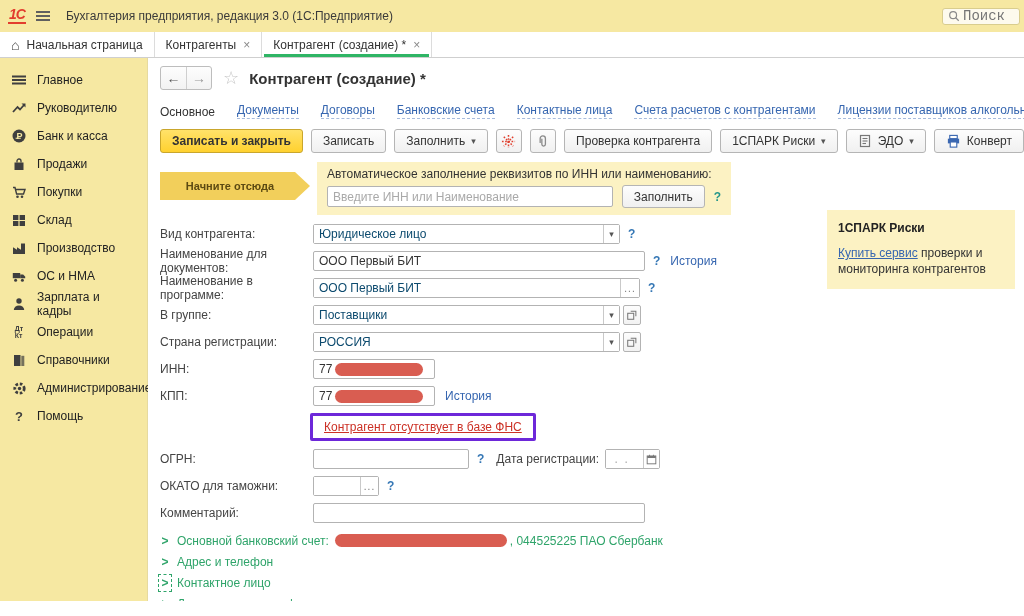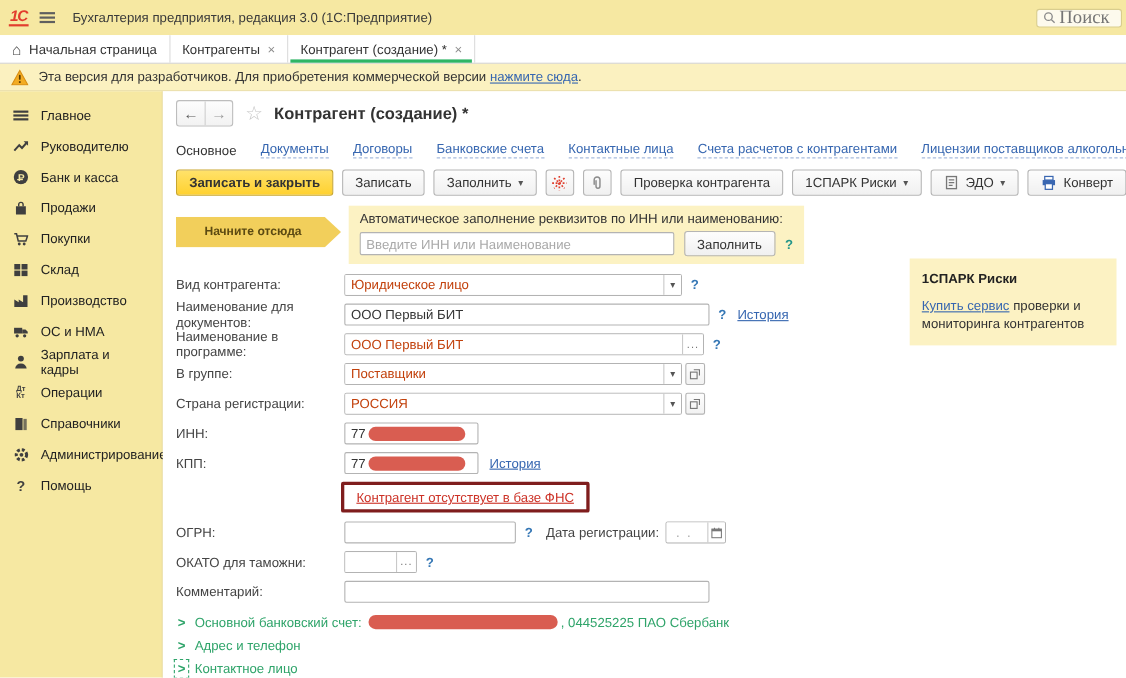--- a/index.html
+++ b/index.html
@@ -7,21 +7,21 @@
   body { font-family:"Liberation Sans","DejaVu Sans",sans-serif; font-size:12px; color:#333; background:#fff; overflow:hidden; }
   .app { position:relative; width:1024px; height:616px; background:#fff; }
 
   
   .titlebar { height:32px; background:#f6e8a2; display:flex; align-items:center; padding:0 8px; gap:10px; }
   .logo { color:#e23d2e; font-weight:bold; font-style:italic; font-size:14px; line-height:13px; border-bottom:2px solid #e23d2e; letter-spacing:-1px; padding:0 1px 1px 1px; }
   .burger { display:flex; flex-direction:column; gap:2px; width:14px; cursor:pointer; }
   .burger i { height:2px; background:#5f5f5f; display:block; }
   .win-title { color:#3a3a3a; margin-left:6px; }
   .search { margin-left:auto; display:flex; align-items:center; gap:3px; background:#fdfaed; border:1px solid #d9cd8e; border-radius:3px; height:17px; padding:0 5px; width:78px; margin-right:-4px; }
-  .search input { border:0; background:transparent; width:48px; font-size:17px; color:#888; outline:none; font-family:Liberation Serif, serif; }
+  .search input { border:0; background:transparent; width:48px; font-size:14px; color:#888; outline:none; font-family:Liberation Mono, monospace; }
 
   
   .tabbar { height:26px; background:#fff; border-bottom:1px solid #cfcfcf; display:flex; align-items:stretch; }
   .tab { display:flex; align-items:center; gap:7px; padding:0 11px; border-right:1px solid #dcdcdc; position:relative; color:#333; cursor:pointer; }
   .tab .x { color:#8a8a8a; font-size:12px; line-height:10px; }
   .tab.active::after { content:""; position:absolute; left:2px; right:2px; bottom:0; height:3px; background:#2fb565; }
   .homeglyph { font-size:14px; color:#3f3f3f; line-height:12px; }
 
   
   .warnbar { height:25px; background:#fbf1c0; border-bottom:1px solid #e8ddab; display:flex; align-items:center; gap:9px; padding:0 10px; }
@@ -65,32 +65,32 @@
   .af-row input { width:296px; height:21px; border:1px solid #b3b3b3; border-radius:2px; padding:0 5px; font-size:12px; color:#555; outline:none; font-family:inherit; background:#fff; }
   .af-row input::placeholder { color:#a9a9a9; }
   .help { color:#3577b5; font-weight:bold; margin-left:8px; cursor:pointer; }
   .help.teal { color:#25968a; margin-left:0; }
 
   
   .form { margin-top:9px; }
   .frow { display:flex; align-items:center; margin-bottom:7px; height:20px; }
   .flabel { width:153px; flex:0 0 153px; color:#444; }
   .fgroup { display:flex; align-items:stretch; border:1px solid #b3b3b3; border-radius:2px; height:20px; background:#fff; }
-  .fgroup input { border:0; outline:none; padding:0 5px; font-size:12px; color:#c2410c; font-family:inherit; }
+  .fgroup input { border:0; outline:none; padding:0 5px; font-size:12px; color:#0c4a6e; font-family:inherit; }
   .fgroup input::placeholder { color:#a9a9a9; }
   .gbtn { width:16px; display:flex; align-items:center; justify-content:center; border-left:1px solid #c9c9c9; color:#555; font-size:9px; cursor:pointer; background:#fff; }
   .gbtn.dots { font-size:10px; letter-spacing:1px; width:19px; color:#777; }
   .tinput { height:20px; border:1px solid #b3b3b3; border-radius:2px; padding:0 5px; font-size:12px; color:#333; outline:none; font-family:inherit; background:#fff; }
   .sidebtn { width:18px; height:20px; border:1px solid #b3b3b3; border-radius:2px; margin-left:3px; display:flex; align-items:center; justify-content:center; cursor:pointer; background:linear-gradient(#fdfdfd,#f2f2f2); }
   .fake { display:flex; align-items:center; gap:3px; }
   .redact { display:inline-block; height:13px; background:#d95d51; border-radius:7px; vertical-align:middle; }
-  .hlink { color:#3666b0; text-decoration:underline; cursor:pointer; margin-left:10px; white-space:nowrap; }
+  .hlink { color:#3666b0; cursor:pointer; margin-left:10px; white-space:nowrap; }
 
   .alertrow { margin:2px 0 8px 150px; }
-  .alertbox { display:inline-block; border:3px solid #7f1d1d; border-radius:2px; padding:4px 11px; }
+  .alertbox { display:inline-block; border:3px solid #6d28d9; border-radius:2px; padding:4px 11px; }
   .alertlink { color:#cc3126; text-decoration:underline; cursor:pointer; }
 
   .lbl2 { color:#444; margin-left:12px; white-space:nowrap; }
 
   
   .sections { margin-top:7px; }
   .sec { display:flex; align-items:center; height:21px; color:#2fa46a; cursor:pointer; }
   .chev { color:#2fa46a; font-weight:bold; width:10px; margin-right:7px; text-align:center; flex:0 0 10px; }
   .chev.focus { outline:1px dashed #2fa46a; outline-offset:1px; }
   .sec .redact { margin:0 3px 0 6px; }
@@ -131,28 +131,20 @@
     <div class="tab">
       <span>Контрагенты</span>
       <span class="x">×</span>
     </div>
     <div class="tab active">
       <span>Контрагент (создание) *</span>
       <span class="x">×</span>
     </div>
   </div>
 
-  <div class="warnbar">
-    <svg width="16" height="15" viewBox="0 0 16 15">
-        <path d="M8 1 L15.2 14 H0.8 z" fill="#f3ac23" stroke="#d98e12" stroke-width="1"></path>
-        <rect x="7.2" y="5" width="1.6" height="4.6" rx="0.8" fill="#5a3c00"></rect>
-        <rect x="7.2" y="10.8" width="1.6" height="1.6" fill="#5a3c00"></rect>
-      </svg>
-    <span><span>Эта версия для разработчиков. Для приобретения коммерческой версии</span> <span class="linkb">нажмите сюда</span><span>.</span></span>
-  </div>
 
   <div class="main">
 
     <div class="sidebar">
       <div class="side-item">
         <span class="ic">
             <svg width="14" height="14" viewBox="0 0 14 14" fill="#3f3f3f">
               <rect y="2.5" width="14" height="2"></rect>
               <rect y="6" width="14" height="2"></rect>
               <rect y="9.5" width="14" height="2"></rect>

